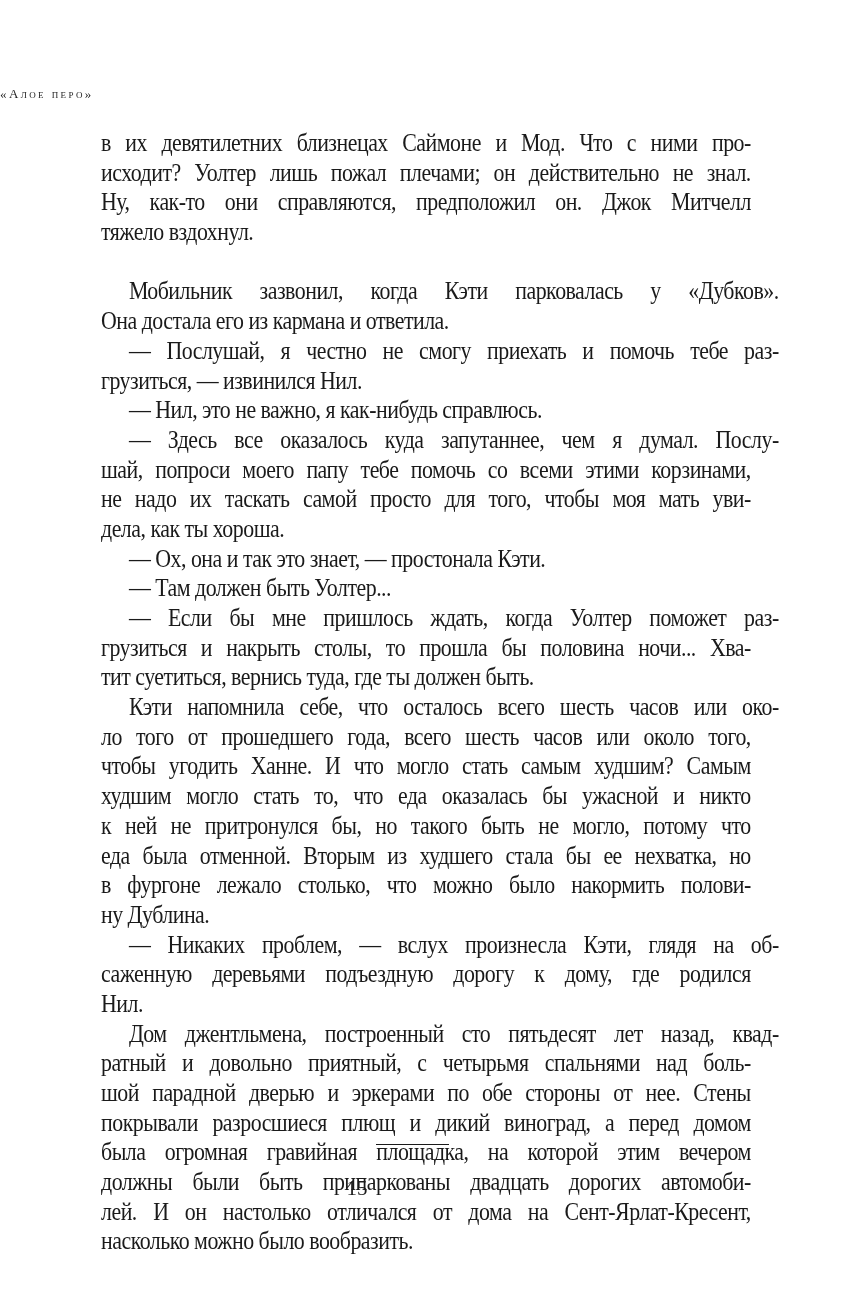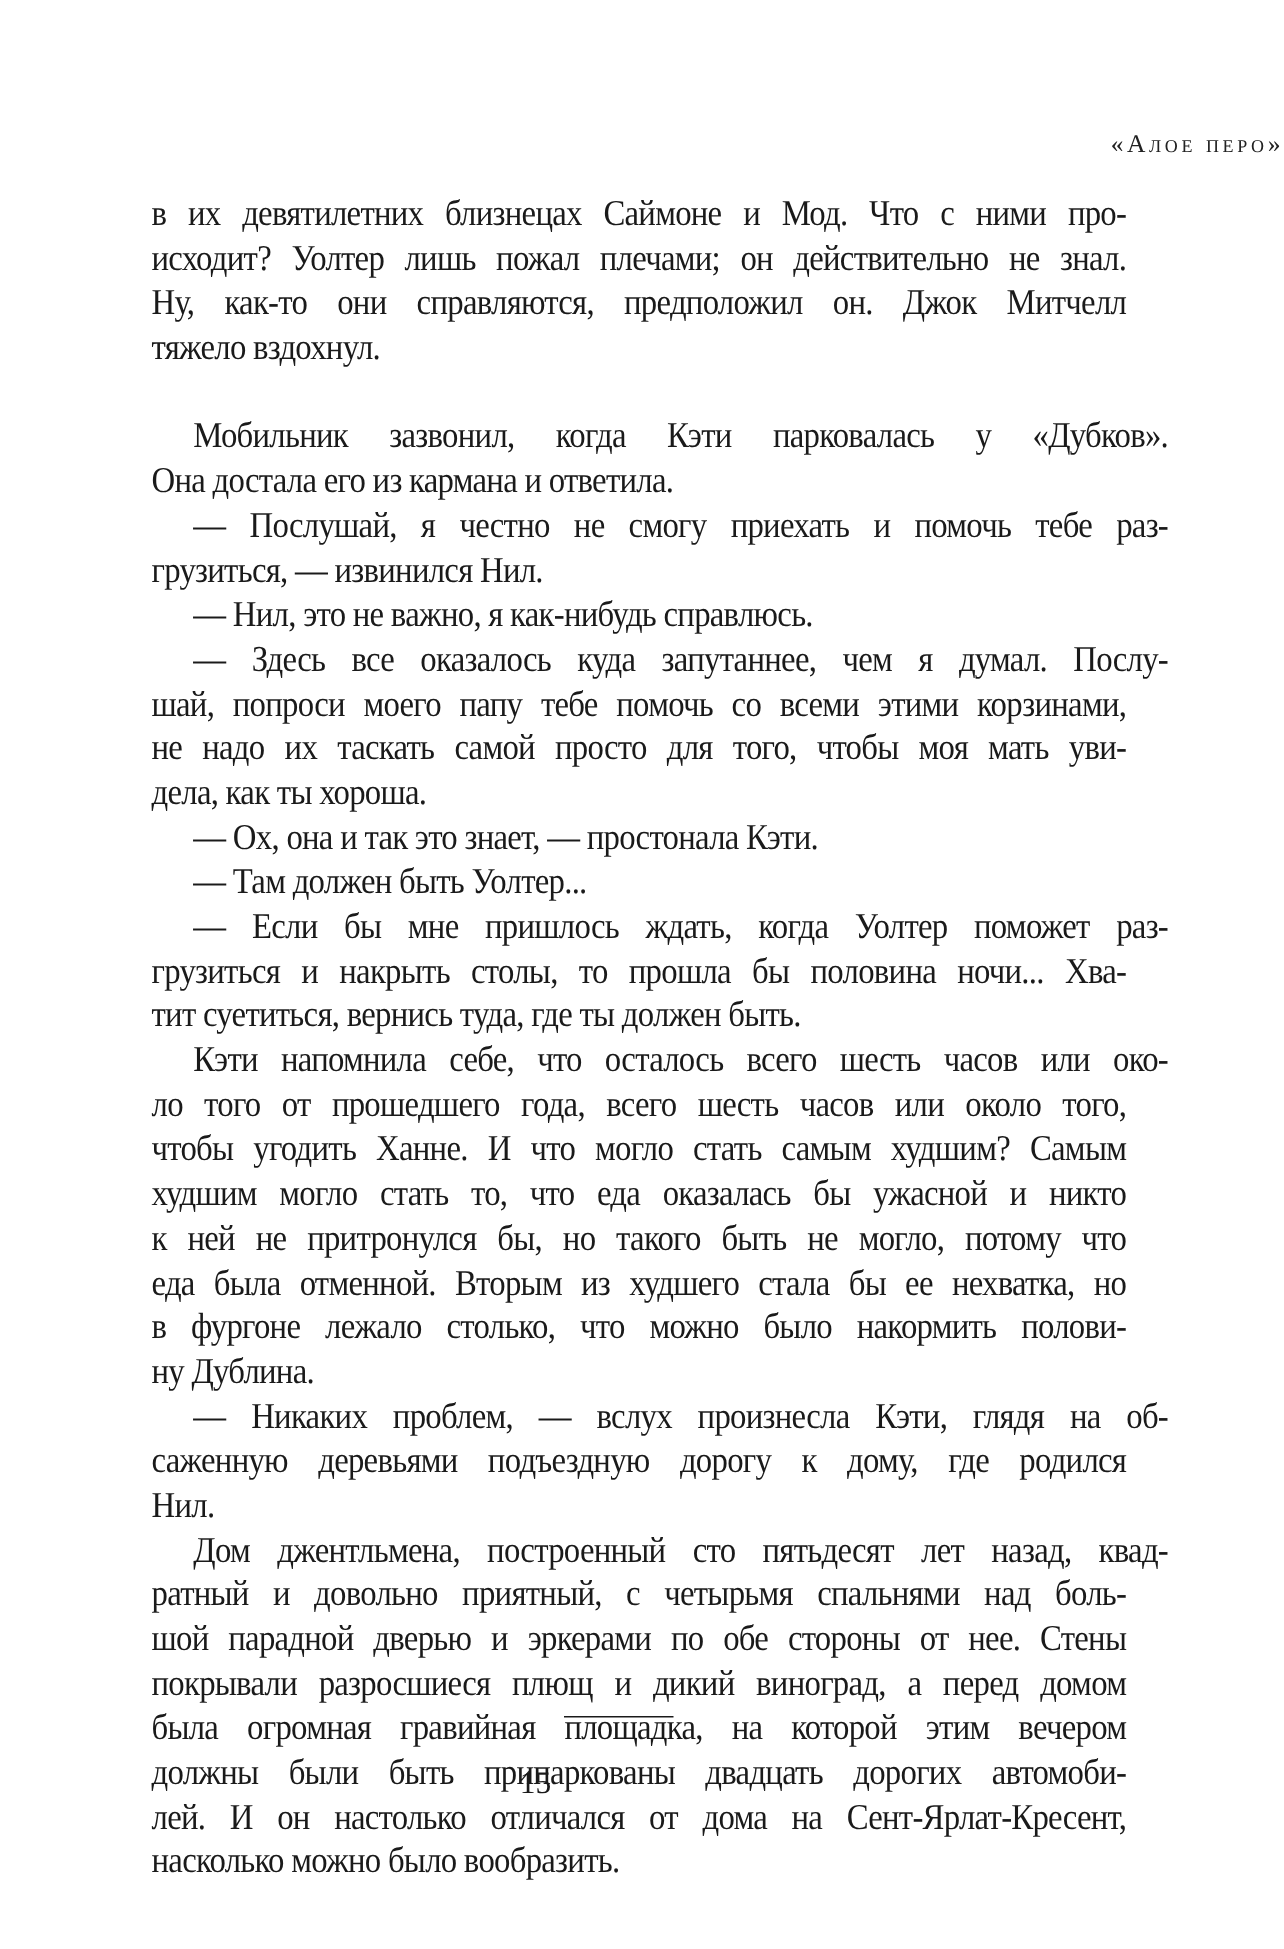--- a/index.html
+++ b/index.html
@@ -3,22 +3,22 @@
 <meta charset="utf-8">
 <style>
   html, body { margin: 0; padding: 0; background: #ffffff; }
   body { width: 856px; height: 1299px; position: relative; overflow: hidden; }
   .page {
     position: absolute; left: 0; top: 0; width: 856px; height: 1299px;
     background: #ffffff; color: #1a1a1a;
     font-family: "Liberation Serif", "DejaVu Serif", serif;
   }
   .running-head {
-    position: absolute; top: 86px; left: 0; width: 856px; text-align: right;
-    font-size: 17px; letter-spacing: 2.4px; font-variant: small-caps; color: #222;
+    position: absolute; top: 86px; left: 0; width: 856px; text-align: left;
+    font-size: 13px; letter-spacing: 2.4px; font-variant: small-caps; color: #222;
   }
   .body-text {
     position: absolute; left: 101px; top: 128px; width: 650px;
     font-size: 24.3px; line-height: 29.7px; letter-spacing: -0.55px;
     transform: scaleX(0.9); transform-origin: left top;
   }
   .line { display: block; white-space: nowrap; height: 29.7px; }
   .line.justify { text-align: justify; text-align-last: justify; width: 722px; }
   .line.indent { padding-left: 31px; }
   .line.last { text-align: left; }

